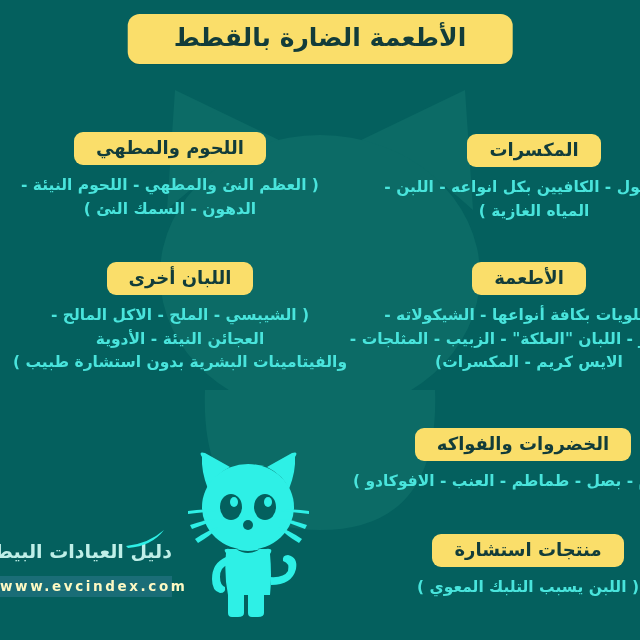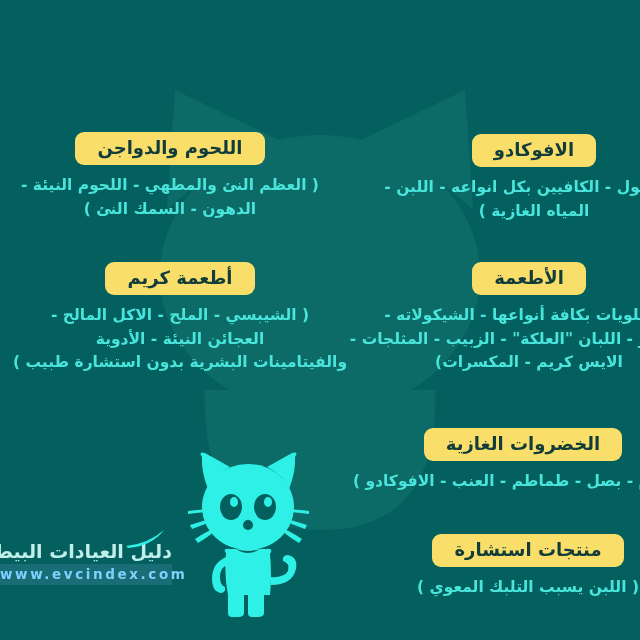--- a/index.html
+++ b/index.html
@@ -102,23 +102,23 @@
     text-align: center;
   }
   .logo .logo-ar {
     color: #bfefe8;
     font-size: 19px;
     font-weight: bold;
     white-space: nowrap;
     letter-spacing: -0.3px;
   }
   .logo .logo-url {
-    margin-top: 2px;
+    margin-top: 14px;
     background: #1a6d77;
-    color: #7dd3fc;
+    color: #fef9c3;
     font-size: 13.5px;
     font-weight: bold;
     letter-spacing: 2.6px;
     padding: 2px 0 3px 0;
     white-space: nowrap;
     direction: ltr;
   }
   .logo .logo-swoosh {
     position: absolute;
     right: 6px;
@@ -136,57 +136,58 @@
     <svg viewBox="0 0 430 470" xmlns="http://www.w3.org/2000/svg">
       <g fill="#0c6b66">
         <path d="M70 30 L62 150 Q120 96 178 82 Z"></path>
         <path d="M360 30 L368 150 Q310 96 252 82 Z"></path>
         <ellipse cx="215" cy="215" rx="160" ry="140"></ellipse>
         <path d="M100 330 Q95 470 215 470 Q335 470 330 330 Z"></path>
       </g>
     </svg>
   </div>
 
+  <div class="title-badge">الأطعمة الضارة بالقطط</div>
 
   <div class="section col-left" id="sec-meat">
-    <div class="badge-row"><span class="badge">اللحوم والدواجن</span></div>
+    <div class="badge-row"><span class="badge">اللحوم والمطهي</span></div>
     <div class="body">
       <div>( العظم النئ والمطهي - اللحوم النيئة -</div>
       <div>الدهون - السمك النئ )</div>
     </div>
   </div>
 
   <div class="section col-left" id="sec-other">
-    <div class="badge-row"><span class="badge">أطعمة كريم</span></div>
+    <div class="badge-row"><span class="badge">اللبان أخرى</span></div>
     <div class="body">
       <div>( الشيبسي - الملح - الاكل المالح -</div>
       <div>العجائن النيئة - الأدوية</div>
       <div>والفيتامينات البشرية بدون استشارة طبيب )</div>
     </div>
   </div>
 
   <div class="section col-right" id="sec-drinks">
-    <div class="badge-row"><span class="badge">الافوكادو</span></div>
+    <div class="badge-row"><span class="badge">المكسرات</span></div>
     <div class="body">
       <div>( الكحول - الكافيين بكل انواعه - اللبن -</div>
       <div>المياه الغازية )</div>
     </div>
   </div>
 
   <div class="section col-right" id="sec-sweets">
     <div class="badge-row"><span class="badge">الأطعمة</span></div>
     <div class="body">
       <div>( الحلويات بكافة أنواعها - الشيكولاته -</div>
       <div>السكر - اللبان "العلكة" - الزبيب - المثلجات -</div>
       <div>الايس كريم - المكسرات)</div>
     </div>
   </div>
 
   <div class="section col-right" id="sec-veg">
-    <div class="badge-row"><span class="badge">الخضروات الغازية</span></div>
+    <div class="badge-row"><span class="badge">الخضروات والفواكه</span></div>
     <div class="body">
       <div>( ثوم - بصل - طماطم - العنب - الافوكادو )</div>
     </div>
   </div>
 
   <div class="section col-right" id="sec-dairy">
     <div class="badge-row"><span class="badge">منتجات استشارة</span></div>
     <div class="body">
       <div>( اللبن يسبب التلبك المعوي )</div>
     </div>

